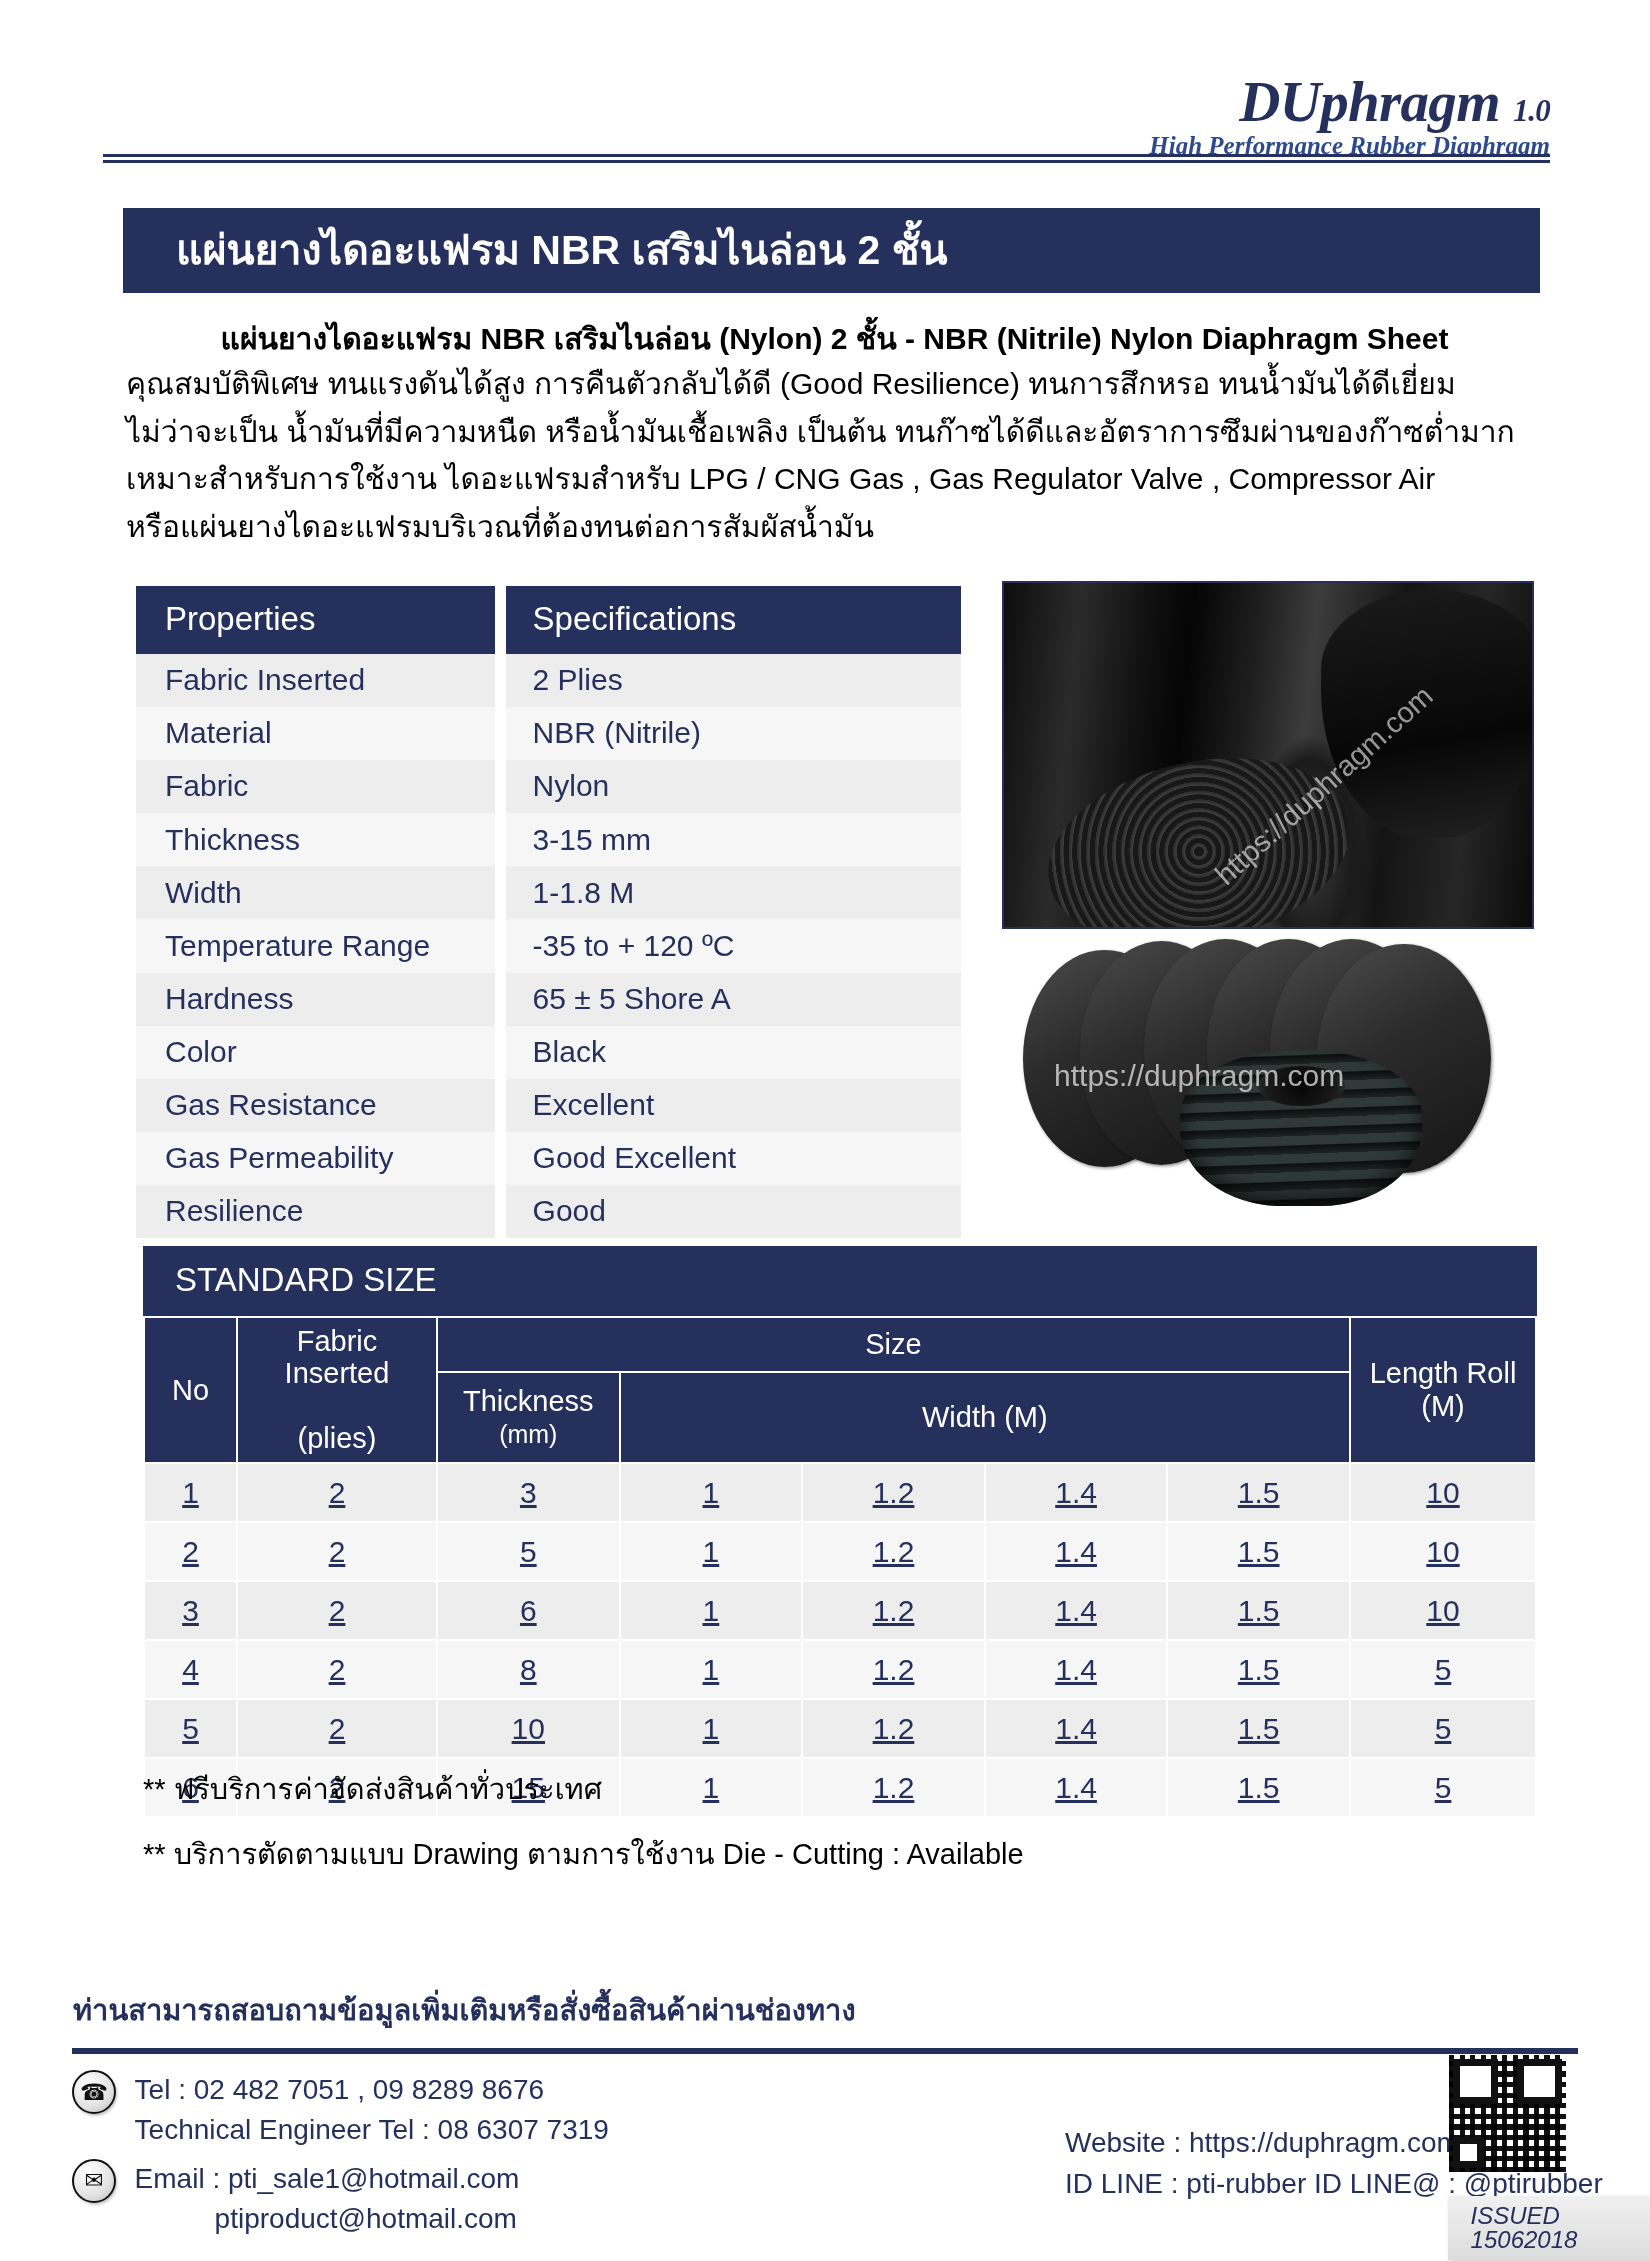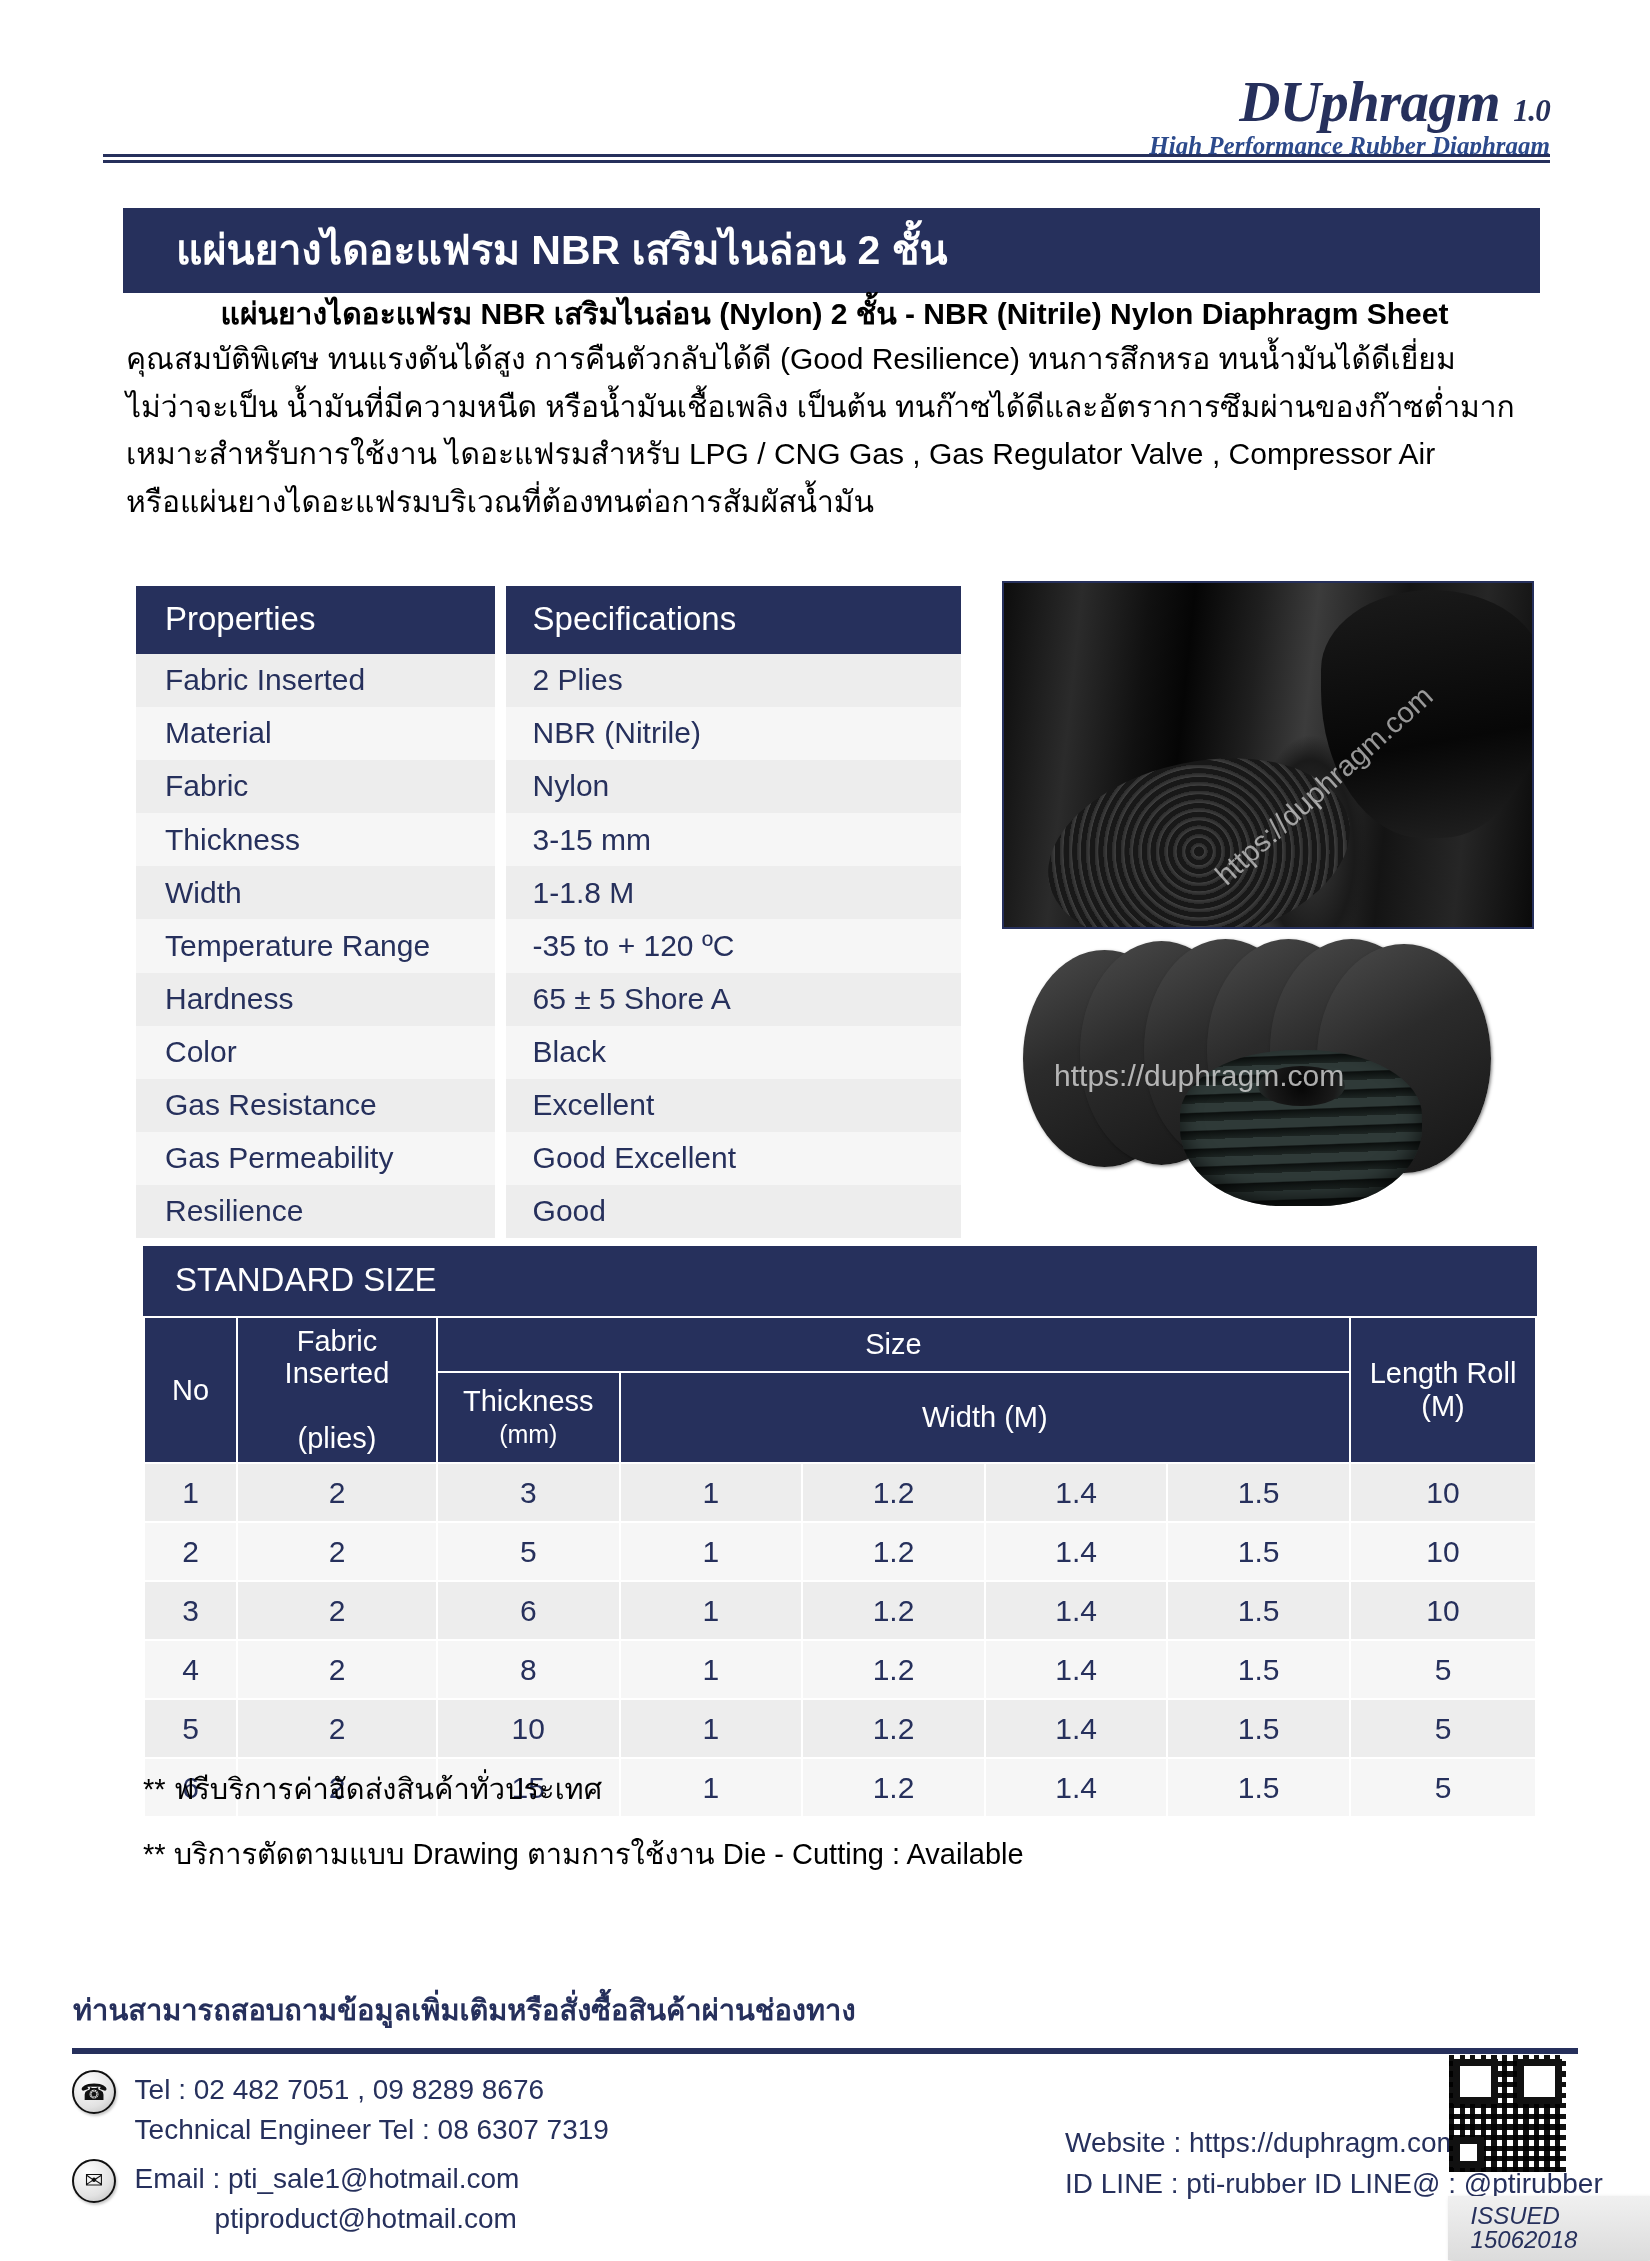--- a/index.html
+++ b/index.html
@@ -78,20 +78,21 @@
     position: absolute;
     left: 126px; top: 294px;
     width: 1417px;
   }
   .intro .lead {
     font-size: 30px;
     font-weight: bold;
     color: #000000;
     text-align: center;
     line-height: 1.35;
+    margin-top: 25px;
   }
   .intro .body-line {
     font-size: 30px;
     color: #000000;
     line-height: 1.55;
     margin-top: 1.3px;
   }
 
   
   .spec-table {
@@ -199,20 +200,21 @@
     left: 8%; top: 45%;
     font-size: 30px;
     color: rgba(235,235,235,.72);
   }
 
   
   .std-wrap {
     position: absolute;
     left: 143px; top: 1246px;
     width: 1394px;
+    text-decoration: underline;
   }
   .std-title {
     background: #26305C;
     color: #ffffff;
     font-size: 33px;
     padding: 17.3px 0 20px 32px;
     line-height: 1;
   }
   .std-table {
     width: 100%;

